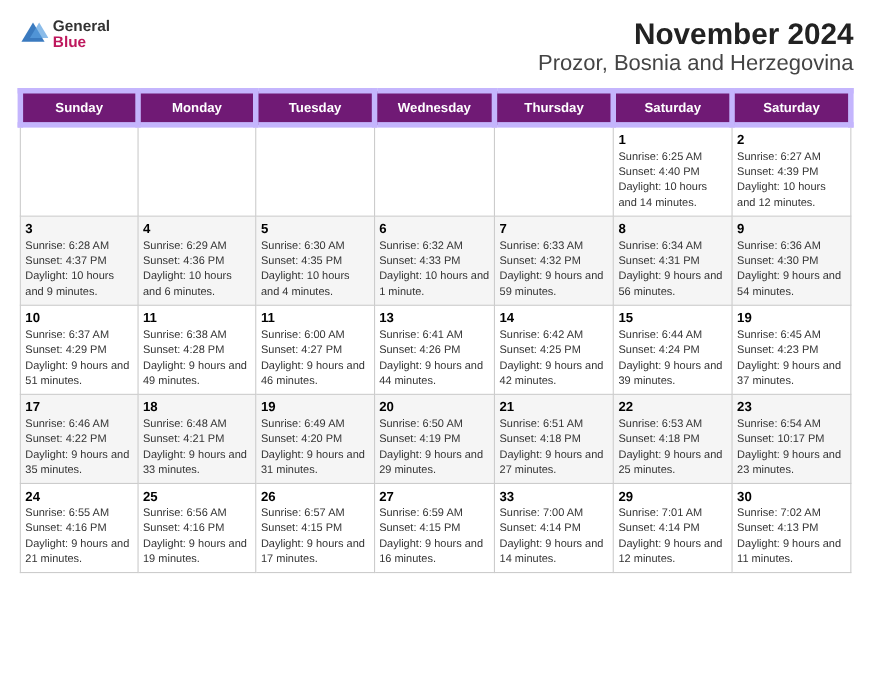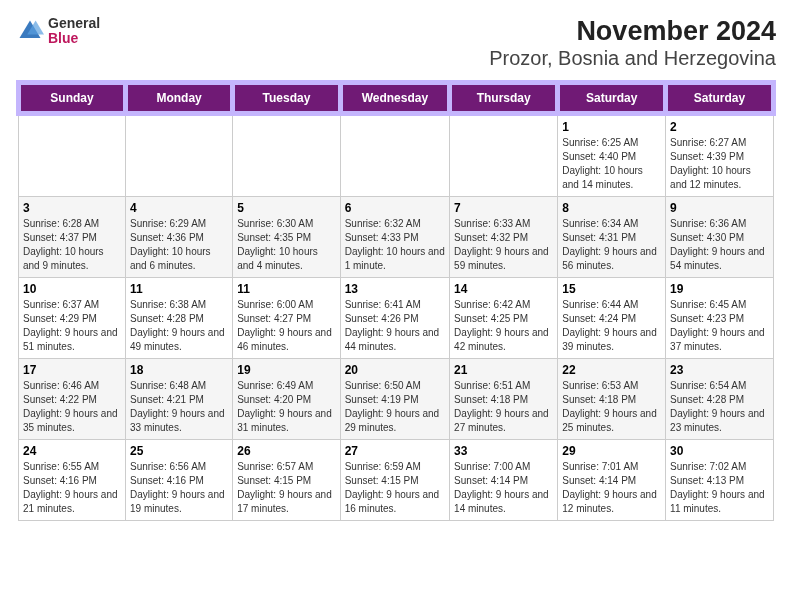--- a/index.html
+++ b/index.html
@@ -264,21 +264,21 @@
         </td>
         <td>
           <span class="day-number">22</span>
           <div class="day-details">Sunrise: 6:53 AM
 Sunset: 4:18 PM
 Daylight: 9 hours and 25 minutes.</div>
         </td>
         <td>
           <span class="day-number">23</span>
           <div class="day-details">Sunrise: 6:54 AM
-Sunset: 4:28 PM
+Sunset: 10:17 PM
 Daylight: 9 hours and 23 minutes.</div>
         </td>
       </tr>
       <tr>
         <td>
           <span class="day-number">24</span>
           <div class="day-details">Sunrise: 6:55 AM
 Sunset: 4:16 PM
 Daylight: 9 hours and 21 minutes.</div>
         </td>

